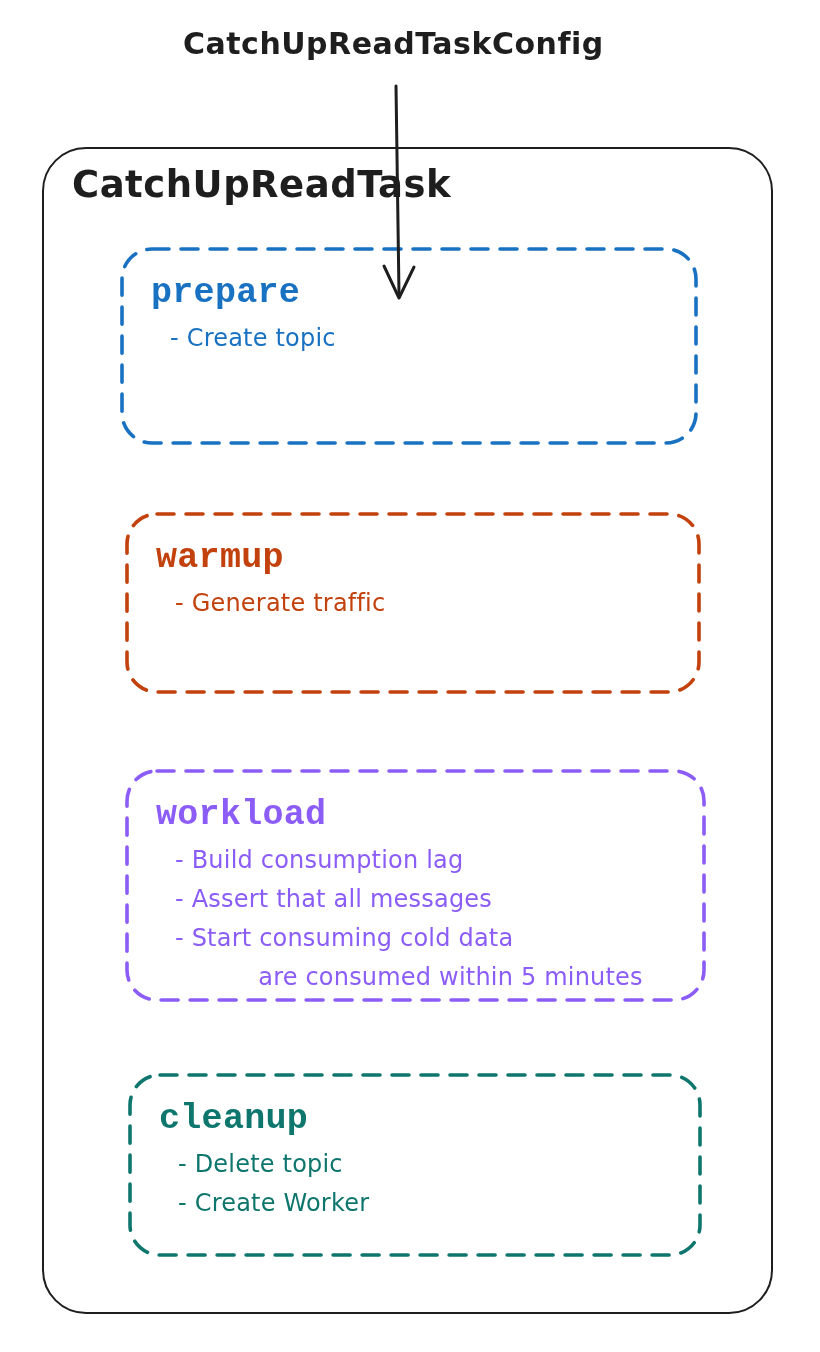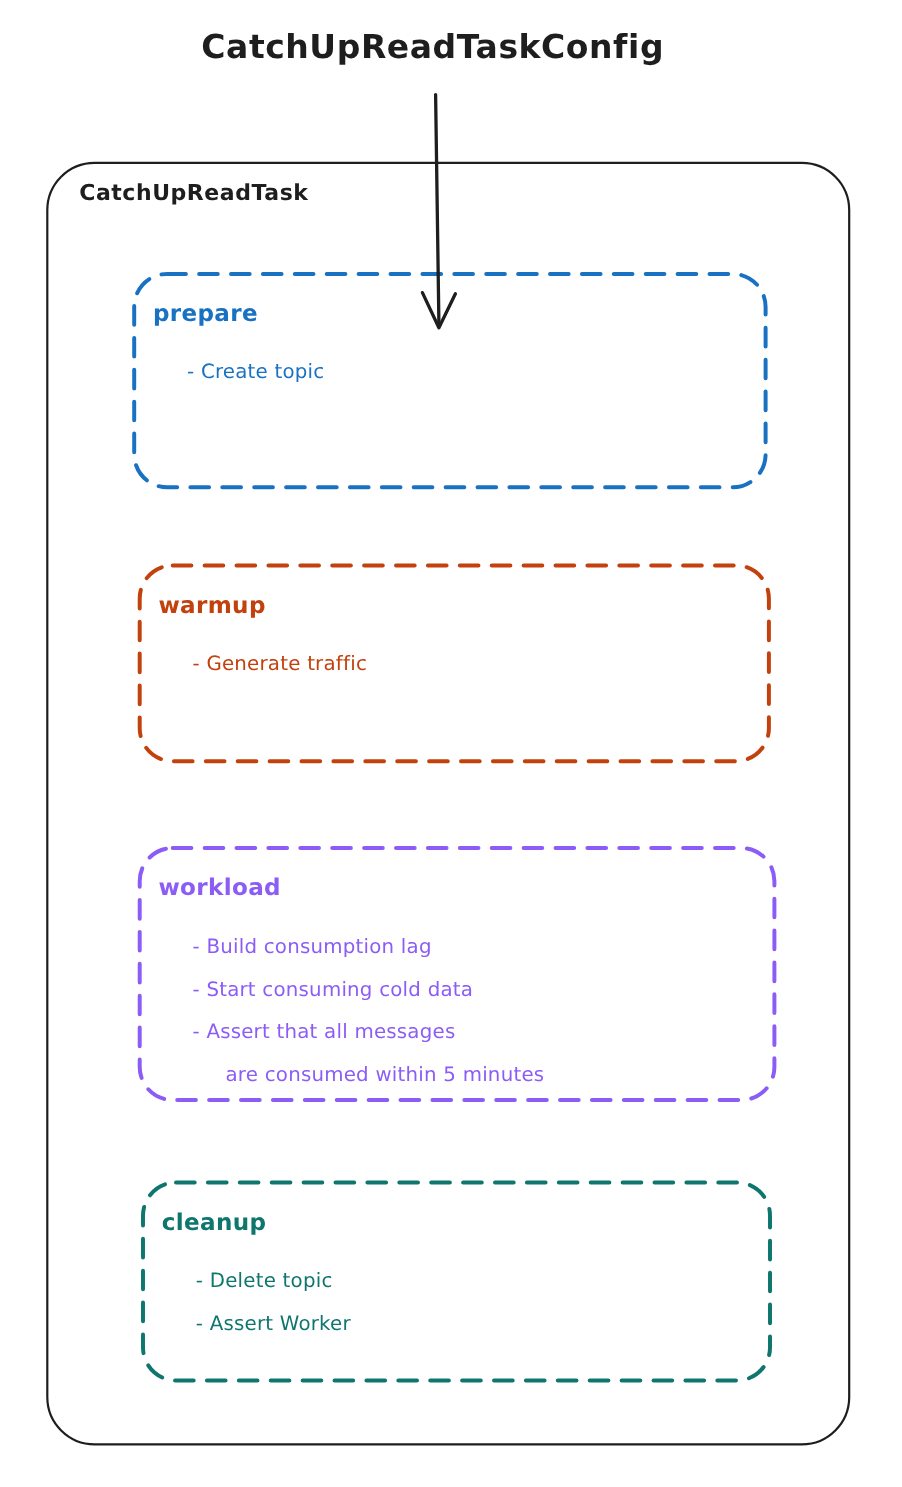--- a/index.html
+++ b/index.html
@@ -27,39 +27,39 @@
     position:absolute;left:0;top:0;width:820px;height:1352px;
     pointer-events:none;z-index:5;color:var(--ink);
   }
   
   .outer-box{
     position:absolute;left:42px;top:147px;width:731px;height:1167px;
     border:2.5px solid var(--ink);border-radius:44px;background:transparent;
   }
   .outer-title{
     position:absolute;left:28px;top:14px;
-    font-size:20px;font-weight:600;letter-spacing:.5px;
+    font-size:37px;font-weight:600;letter-spacing:.5px;
     color:var(--ink);white-space:nowrap;
   }
   
   .phase{position:absolute;}
   .phase .border-svg{
     position:absolute;left:0;top:0;width:100%;height:100%;
     display:block;overflow:visible;
   }
   .phase-label{
-    position:absolute;left:19px;top:26px;
-    font-size:21px;font-weight:600;letter-spacing:.3px;white-space:nowrap;
+    position:absolute;left:31px;top:26px;
+    font-size:35px;font-weight:600;letter-spacing:.3px;white-space:nowrap;font-family:Liberation Mono, monospace;
   }
   .phase-items{
     position:absolute;left:50px;top:72px;right:10px;
-    font-size:18px;font-weight:500;line-height:39px;letter-spacing:.2px;
+    font-size:24px;font-weight:500;line-height:39px;letter-spacing:.2px;
   }
   .phase-item{white-space:nowrap;}
-  .phase-item.continuation{padding-left:30px;}
+  .phase-item.continuation{padding-left:30px;text-align:center;}
   
   .phase-prepare {left:76px;top:98px; width:578px;height:198px;}
   .phase-warmup  {left:81px;top:363px;width:576px;height:182px;}
   .phase-workload{left:81px;top:620px;width:581px;height:233px;}
   .phase-cleanup {left:84px;top:924px;width:574px;height:184px;}
 </style>
 </head>
 <body>
 
 <div class="canvas">
@@ -95,31 +95,31 @@
         </div>
     </section>
 
     <section class="phase phase-workload" style="color: #8b5cf6;">
       <svg class="border-svg" viewBox="0 0 581 233" preserveAspectRatio="none">
         <rect x="2" y="2" width="577" height="229" rx="30" ry="30" fill="none" stroke="currentColor" stroke-width="3.6" stroke-dasharray="17 12" stroke-linecap="round"></rect>
       </svg>
       <div class="phase-label">workload</div>
       <div class="phase-items">
           <div class="phase-item">- Build consumption lag</div>
+          <div class="phase-item">- Assert that all messages</div>
           <div class="phase-item">- Start consuming cold data</div>
-          <div class="phase-item">- Assert that all messages</div>
           <div class="phase-item continuation">are consumed within 5 minutes</div>
         </div>
     </section>
 
     <section class="phase phase-cleanup" style="color: #0f766e;">
       <svg class="border-svg" viewBox="0 0 574 184" preserveAspectRatio="none">
         <rect x="2" y="2" width="570" height="180" rx="30" ry="30" fill="none" stroke="currentColor" stroke-width="3.6" stroke-dasharray="17 12" stroke-linecap="round"></rect>
       </svg>
       <div class="phase-label">cleanup</div>
       <div class="phase-items">
           <div class="phase-item">- Delete topic</div>
-          <div class="phase-item">- Assert Worker</div>
+          <div class="phase-item">- Create Worker</div>
         </div>
     </section>
 
   </div>
 </div>
 
 </body></html>

